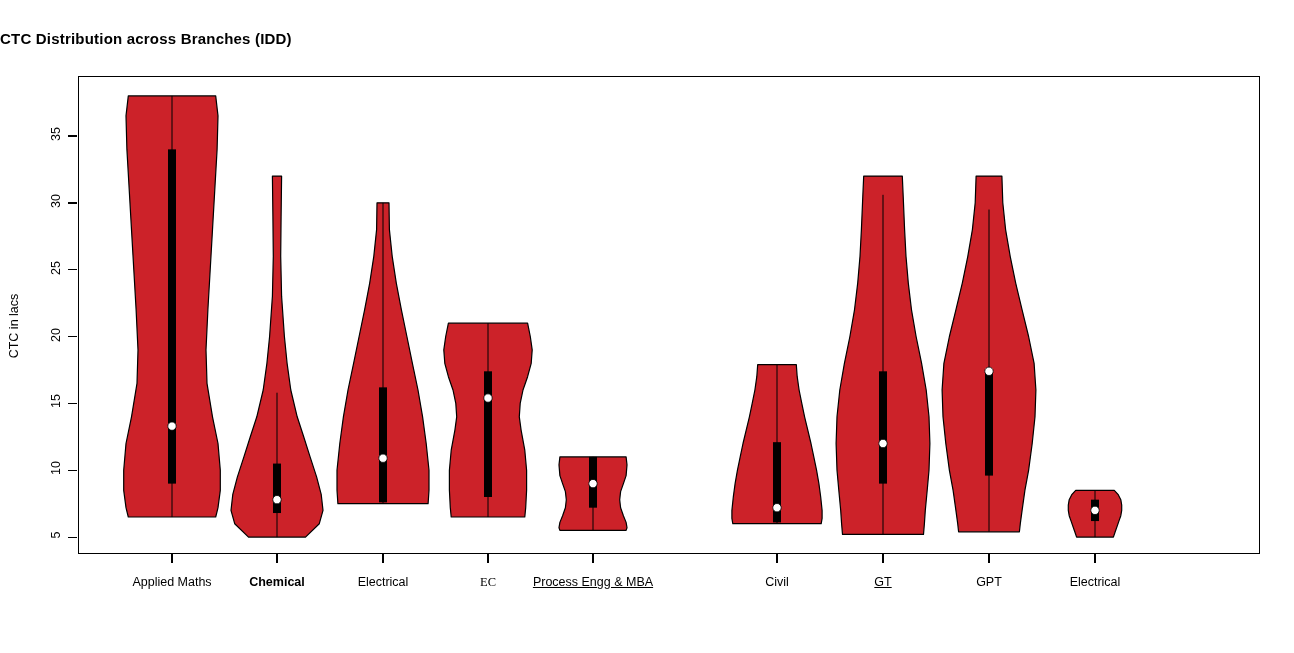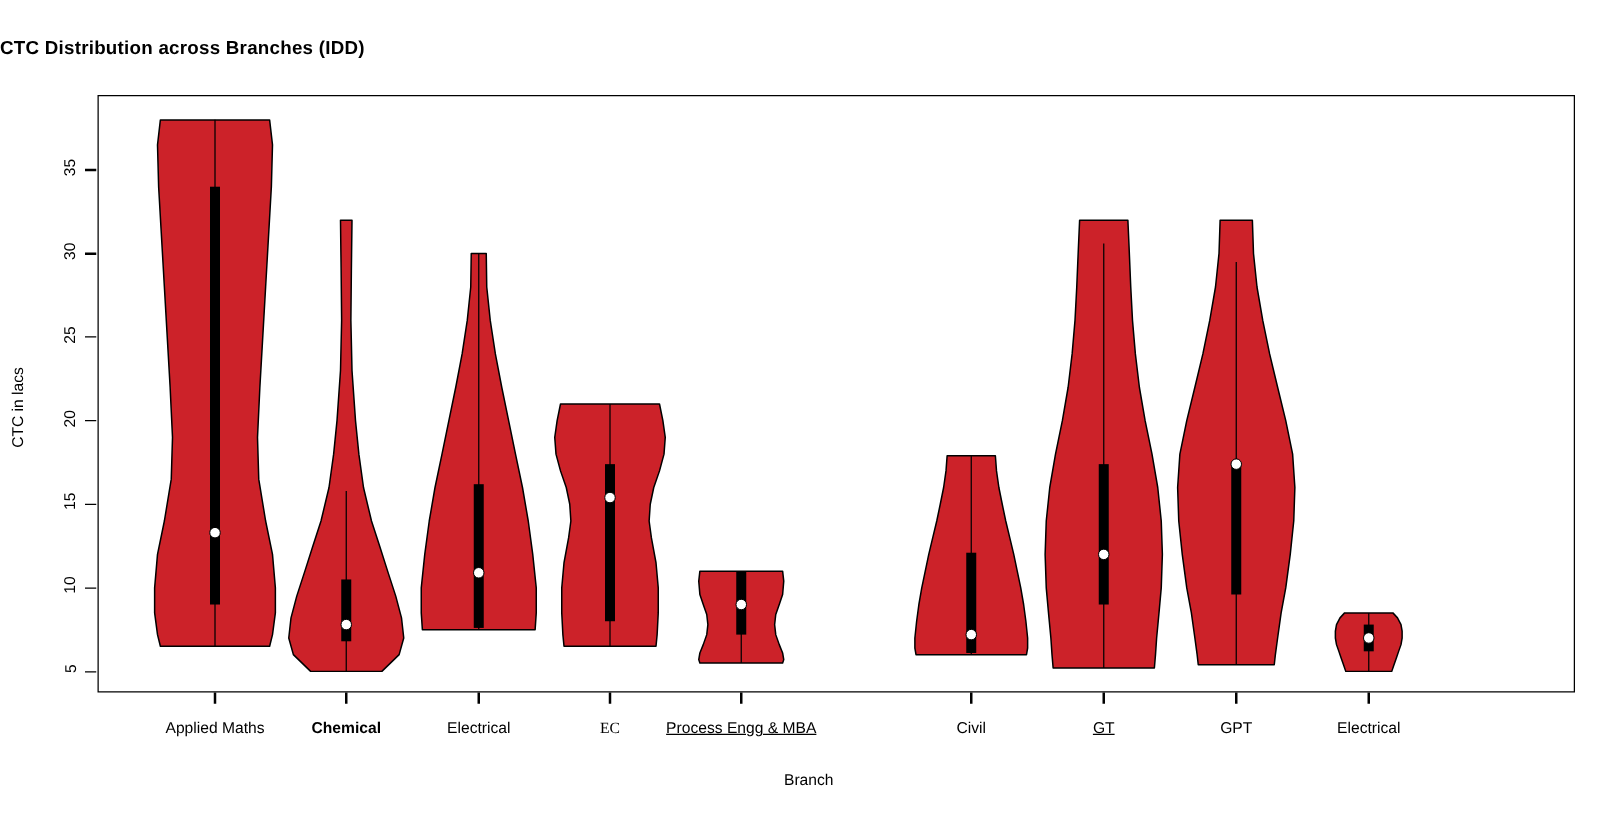--- a/index.html
+++ b/index.html
@@ -142,15 +142,14 @@
         </g>
         <g>
           <path d="M1114.3,490.3 L1118.0,494.3 L1120.8,499.7 L1121.7,505.0 L1121.7,510.4 L1120.8,515.7 L1118.9,521.1 L1117.1,526.4 L1115.2,531.8 L1113.4,537.1 L1076.6,537.1 L1074.8,531.8 L1072.9,526.4 L1071.1,521.1 L1069.2,515.7 L1068.3,510.4 L1068.3,505.0 L1069.2,499.7 L1072.0,494.3 L1075.7,490.3 Z" fill="#cc2229" stroke="#000000" stroke-width="1.2" stroke-linejoin="round"></path>
           <line x1="1095" y1="490.305" x2="1095" y2="537.0999999999999" stroke="#000000" stroke-width="1"></line>
           <rect x="1091" y="499.664" width="8" height="21.392000000000053" fill="#000000"></rect>
           <circle cx="1095" cy="510.35999999999996" r="4.2" fill="#ffffff" stroke="#000000" stroke-width="0.8"></circle>
         </g>
       </svg>
   </div>
 
-  <div class="xlabel">Branch</div>
 
 </div>
 
 </body></html>

